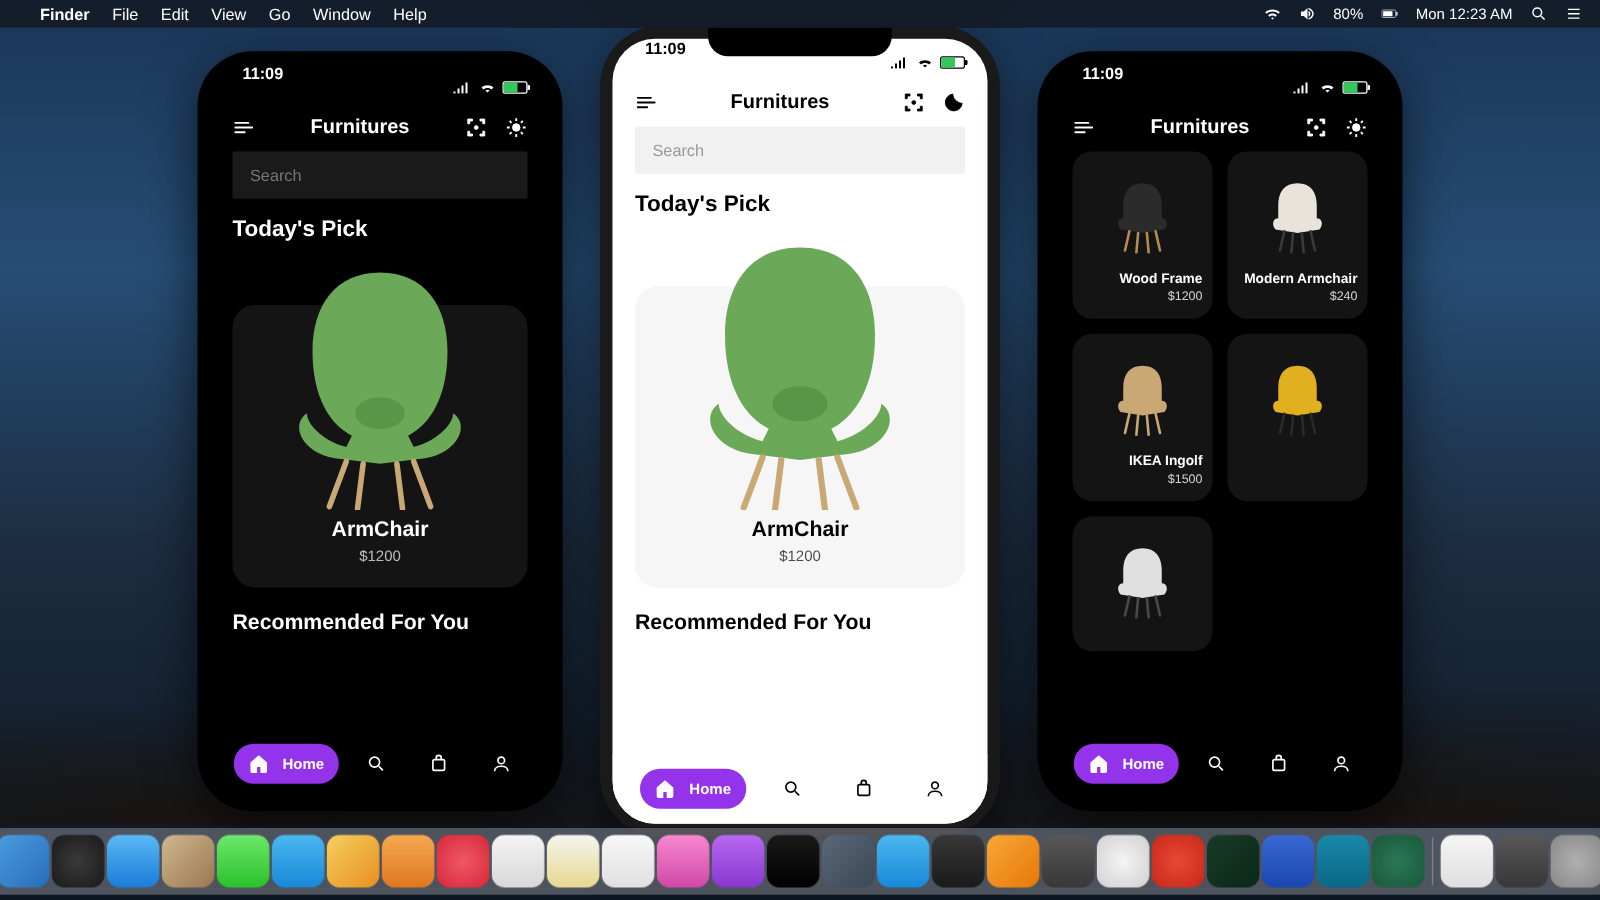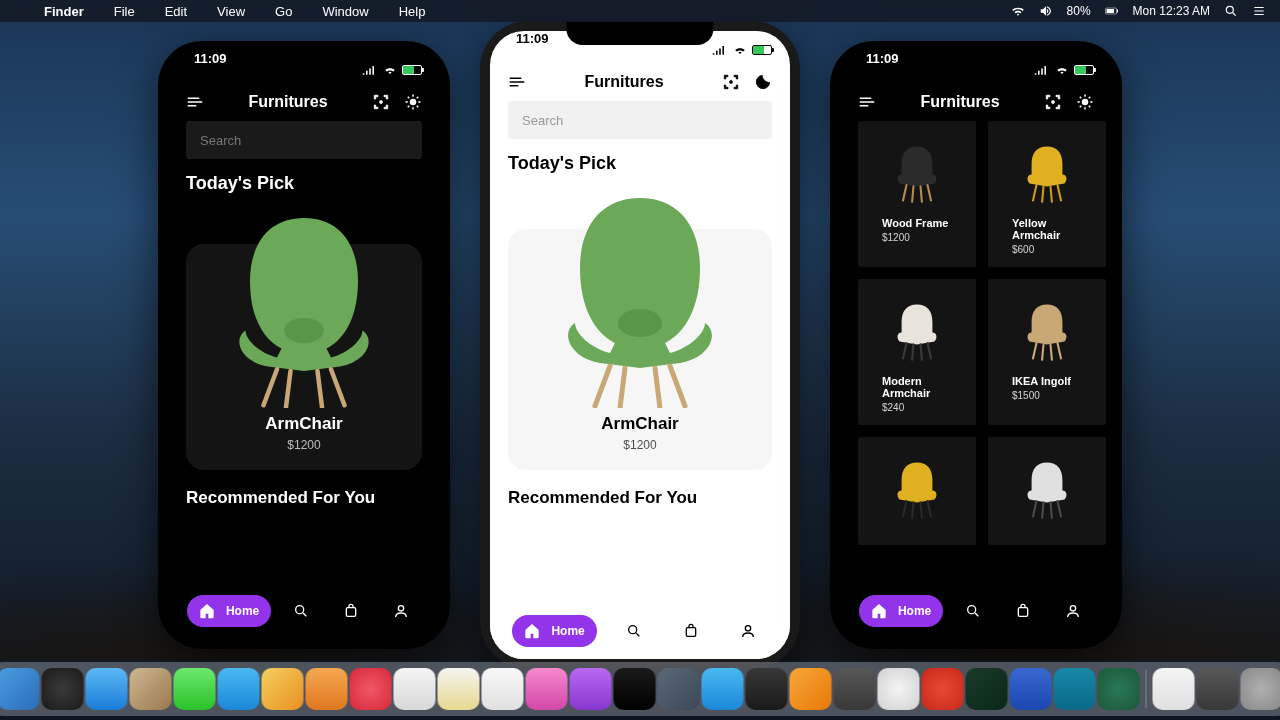--- a/index.html
+++ b/index.html
@@ -1,20 +1,20 @@
 <!DOCTYPE html>
 <html><head>
 <meta charset="utf-8">
 <style>
 *{margin:0;padding:0;box-sizing:border-box;font-family:-apple-system,BlinkMacSystemFont,"Segoe UI",sans-serif}
 body{width:1280px;height:720px;overflow:hidden;background:linear-gradient(180deg,#1a3556 0%,#274d75 30%,#1c2e42 60%,#0d1520 100%);position:relative}
 
 
 .menubar{height:22px;background:rgba(20,25,35,.85);backdrop-filter:blur(10px);display:flex;align-items:center;padding:0 14px;color:#fff;font-size:13px;justify-content:space-between;position:relative;z-index:10}
-.menubar-left{display:flex;align-items:center;gap:30px}
+.menubar-left{display:flex;align-items:center;gap:18px}
 .menubar-left .apple{font-size:15px}
 .menubar-left .app{font-weight:600}
 .menubar-right{display:flex;align-items:center;gap:14px;font-size:12px}
 .menubar-right svg{width:14px;height:14px;fill:#fff}
 
 
 .rocks{position:absolute;bottom:60px;left:0;right:0;height:200px;background:radial-gradient(ellipse at 85% 100%,#1a1510 0%,transparent 40%),radial-gradient(ellipse at 15% 100%,#1a1510 0%,transparent 35%)}
 
 
 .stage{position:absolute;top:30px;left:0;right:0;bottom:60px;display:flex;justify-content:center;align-items:center;gap:30px}
@@ -56,21 +56,21 @@
 .phone.light .pick-card{background:#f6f6f6}
 .pick-card .chair{width:180px;height:200px;margin:-50px auto 6px;position:relative}
 .phone.center .pick-card .chair{width:200px;height:220px;margin-top:-55px}
 .pick-card .name{font-size:17px;font-weight:700;margin-top:4px}
 .pick-card .price{font-size:12px;opacity:.7;margin-top:4px}
 
 .recommended{font-size:17px;font-weight:700;margin-top:18px}
 
 
 .grid{display:grid;grid-template-columns:1fr 1fr;gap:12px}
-.grid-card{background:#141414;border-radius:2px;padding:10px 24px 12px;text-align:left}
+.grid-card{background:#141414;border-radius:16px;padding:10px 8px 12px;text-align:right}
 .grid-card .img{height:80px;display:flex;align-items:center;justify-content:center;margin-bottom:6px}
 .grid-card .name{font-size:11px;font-weight:700}
 .grid-card .price{font-size:10px;opacity:.8;margin-top:3px}
 
 
 .bottom-nav{height:56px;display:flex;align-items:center;justify-content:space-around;padding:0 14px}
 .phone.dark .bottom-nav{background:#000}
 .phone.light .bottom-nav{background:#fff}
 .nav-btn{display:flex;align-items:center;gap:11px;padding:8px 12px;border-radius:20px;font-size:12px;font-weight:600}
 .nav-btn.active{background:#9333ea;color:#fff}
@@ -324,30 +324,20 @@
     <div class="grid" id="grid">
             <div class="grid-card">
               <div class="img">
     <svg width="70" height="70" viewBox="0 0 100 100">
       <path d="M50 15 C35 15 28 25 28 40 L28 55 C22 55 20 62 25 68 L50 72 L75 68 C80 62 78 55 72 55 L72 40 C72 25 65 15 50 15Z" fill="#2b2b2b"></path>
       <path d="M35 70 L30 92 M45 72 L43 94 M55 72 L57 94 M65 70 L70 92" stroke="#b58a55" stroke-width="3" fill="none" stroke-linecap="round"></path>
     </svg>
               </div>
     <div class="name">Wood Frame</div>
     <div class="price">$1200</div>
-            </div>
-            <div class="grid-card">
-              <div class="img">
-    <svg width="70" height="70" viewBox="0 0 100 100">
-      <path d="M50 15 C35 15 28 25 28 40 L28 55 C22 55 20 62 25 68 L50 72 L75 68 C80 62 78 55 72 55 L72 40 C72 25 65 15 50 15Z" fill="#e0b020"></path>
-      <path d="M35 70 L30 92 M45 72 L43 94 M55 72 L57 94 M65 70 L70 92" stroke="#d09818" stroke-width="3" fill="none" stroke-linecap="round"></path>
-    </svg>
-              </div>
-    <div class="name">Yellow Armchair</div>
-    <div class="price">$600</div>
             </div>
             <div class="grid-card">
               <div class="img">
     <svg width="70" height="70" viewBox="0 0 100 100">
       <path d="M50 15 C35 15 28 25 28 40 L28 55 C22 55 20 62 25 68 L50 72 L75 68 C80 62 78 55 72 55 L72 40 C72 25 65 15 50 15Z" fill="#e8e4dc"></path>
       <path d="M35 70 L30 92 M45 72 L43 94 M55 72 L57 94 M65 70 L70 92" stroke="#3a3a3a" stroke-width="3" fill="none" stroke-linecap="round"></path>
     </svg>
               </div>
     <div class="name">Modern Armchair</div>
     <div class="price">$240</div>

